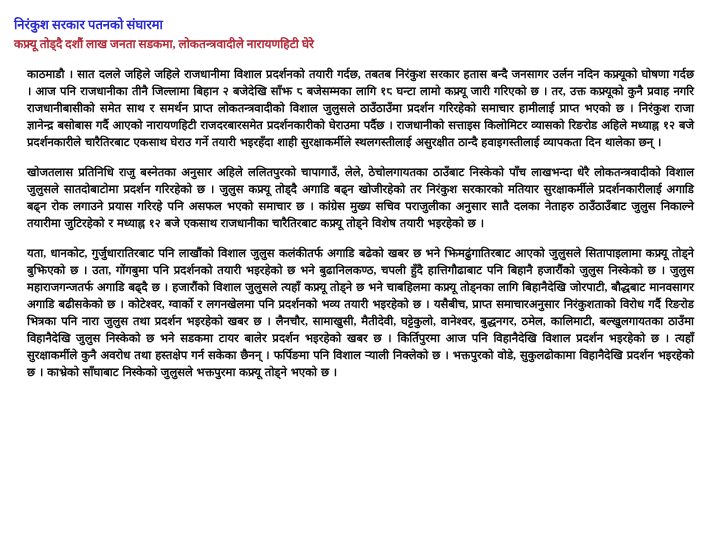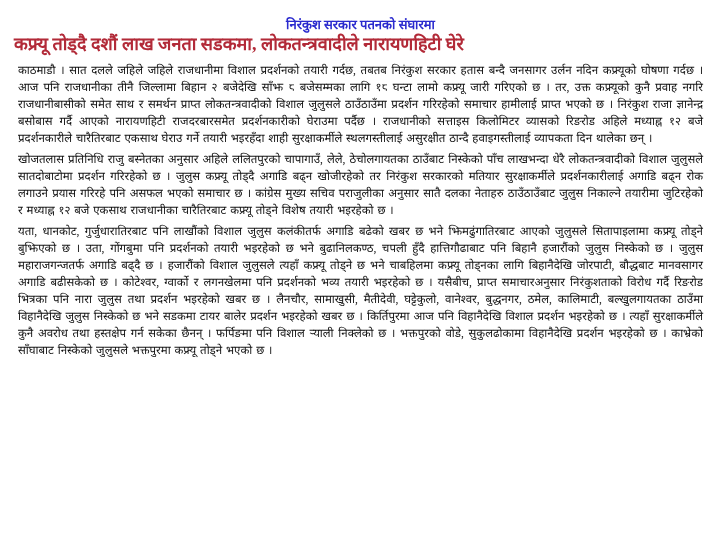--- a/index.html
+++ b/index.html
@@ -19,37 +19,37 @@
     height: 540px;
     padding: 16px 13px 10px 14px;
     background: #ffffff;
   }
   .headline {
     margin: 0 0 3px 0;
     font-size: 13px;
     line-height: 17px;
     font-weight: bold;
     color: #2a2ace; 
-    text-align: center;
   }
   .subheadline {
     margin: 0 0 9px 0;
-    font-size: 18px;
+    font-size: 12px;
     line-height: 17px;
     font-weight: bold;
     color: #b22a38; 
   }
   .article-body p {
-    margin: 4px;
+    margin: 13px;
     font-size: 11.5px;
     line-height: 17px;
     color: #111111;
     text-align: justify;
     text-justify: inter-word;
     word-spacing: 1px;
+    font-weight: bold;
   }
   .article-body p.closing {
     margin-top: 17px; 
   }
 </style>
 </head>
 <body>
 
 <div class="page">
   <h1 class="headline">निरंकुश सरकार पतनको संघारमा</h1>

